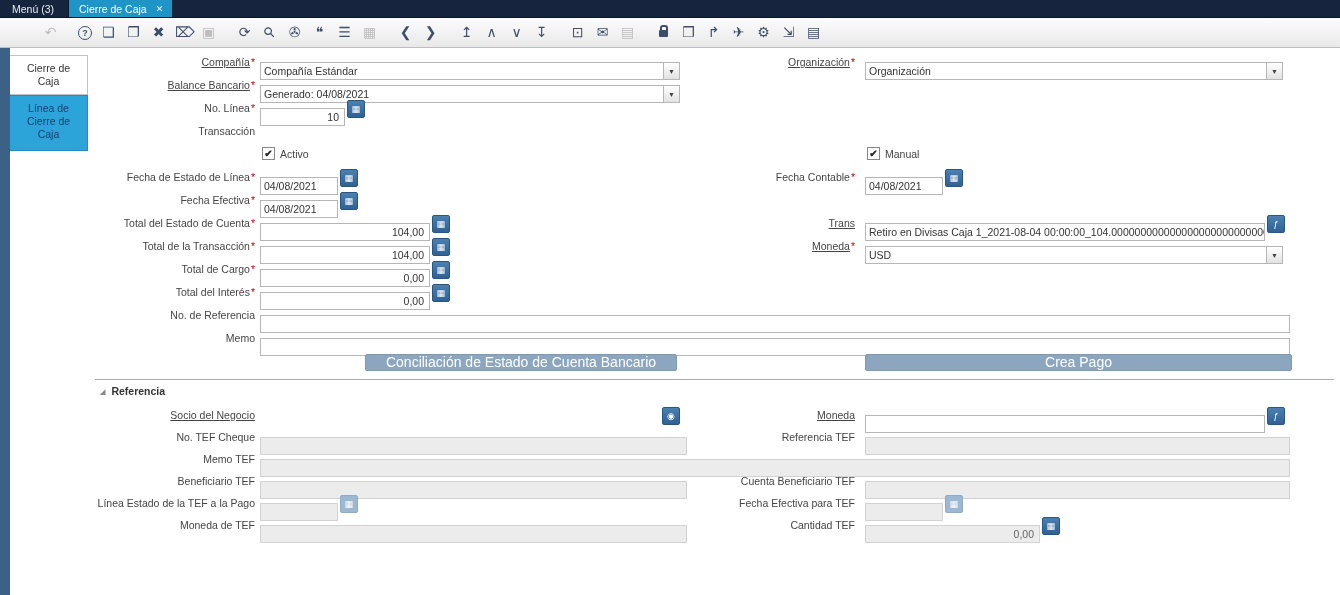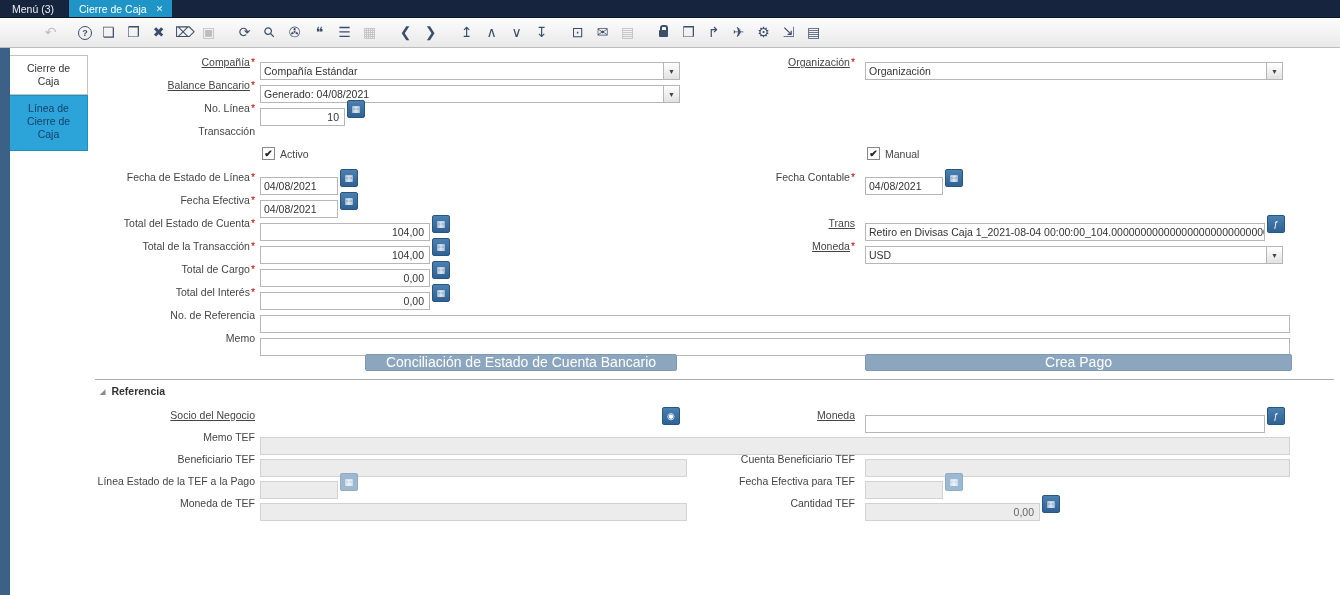--- a/index.html
+++ b/index.html
@@ -236,20 +236,26 @@
 
   <div class="frow">
     <div class="lbl l link"><span class="t">Socio del Negocio</span></div>
     <span class="sqbtn" style="left:567px">◉</span>
     <div class="lbl r link"><span class="t">Moneda</span></div>
     <div class="fld fld-r" style="width:400px"></div>
     <span class="sqbtn" style="left:1172px">ƒ</span>
   </div>
 
 
+  <div class="frow">
+    <div class="lbl l"><span class="t">No. TEF Cheque</span></div>
+    <div class="fld dis fld-l" style="width:427px"></div>
+    <div class="lbl r"><span class="t">Referencia TEF</span></div>
+    <div class="fld dis fld-r" style="width:425px"></div>
+  </div>
 
   <div class="frow">
     <div class="lbl l"><span class="t">Memo TEF</span></div>
     <div class="fld dis fld-l" style="width:1030px"></div>
   </div>
 
   <div class="frow">
     <div class="lbl l"><span class="t">Beneficiario TEF</span></div>
     <div class="fld dis fld-l" style="width:427px"></div>
     <div class="lbl r"><span class="t">Cuenta Beneficiario TEF</span></div>

